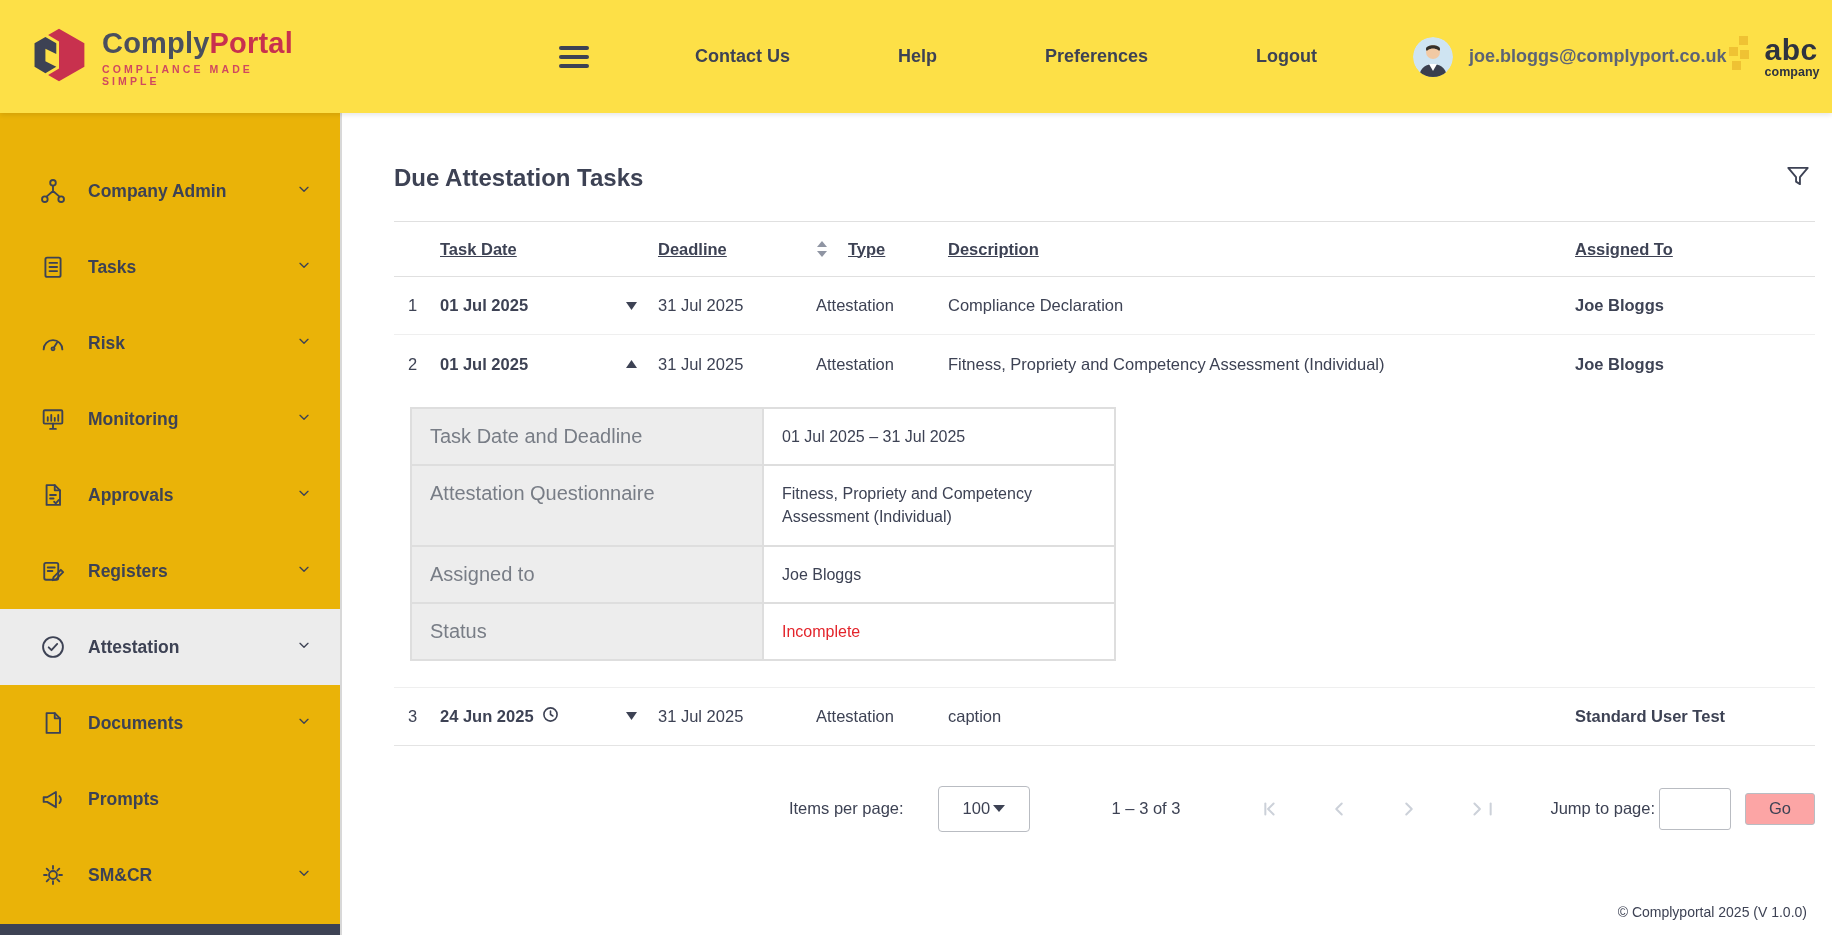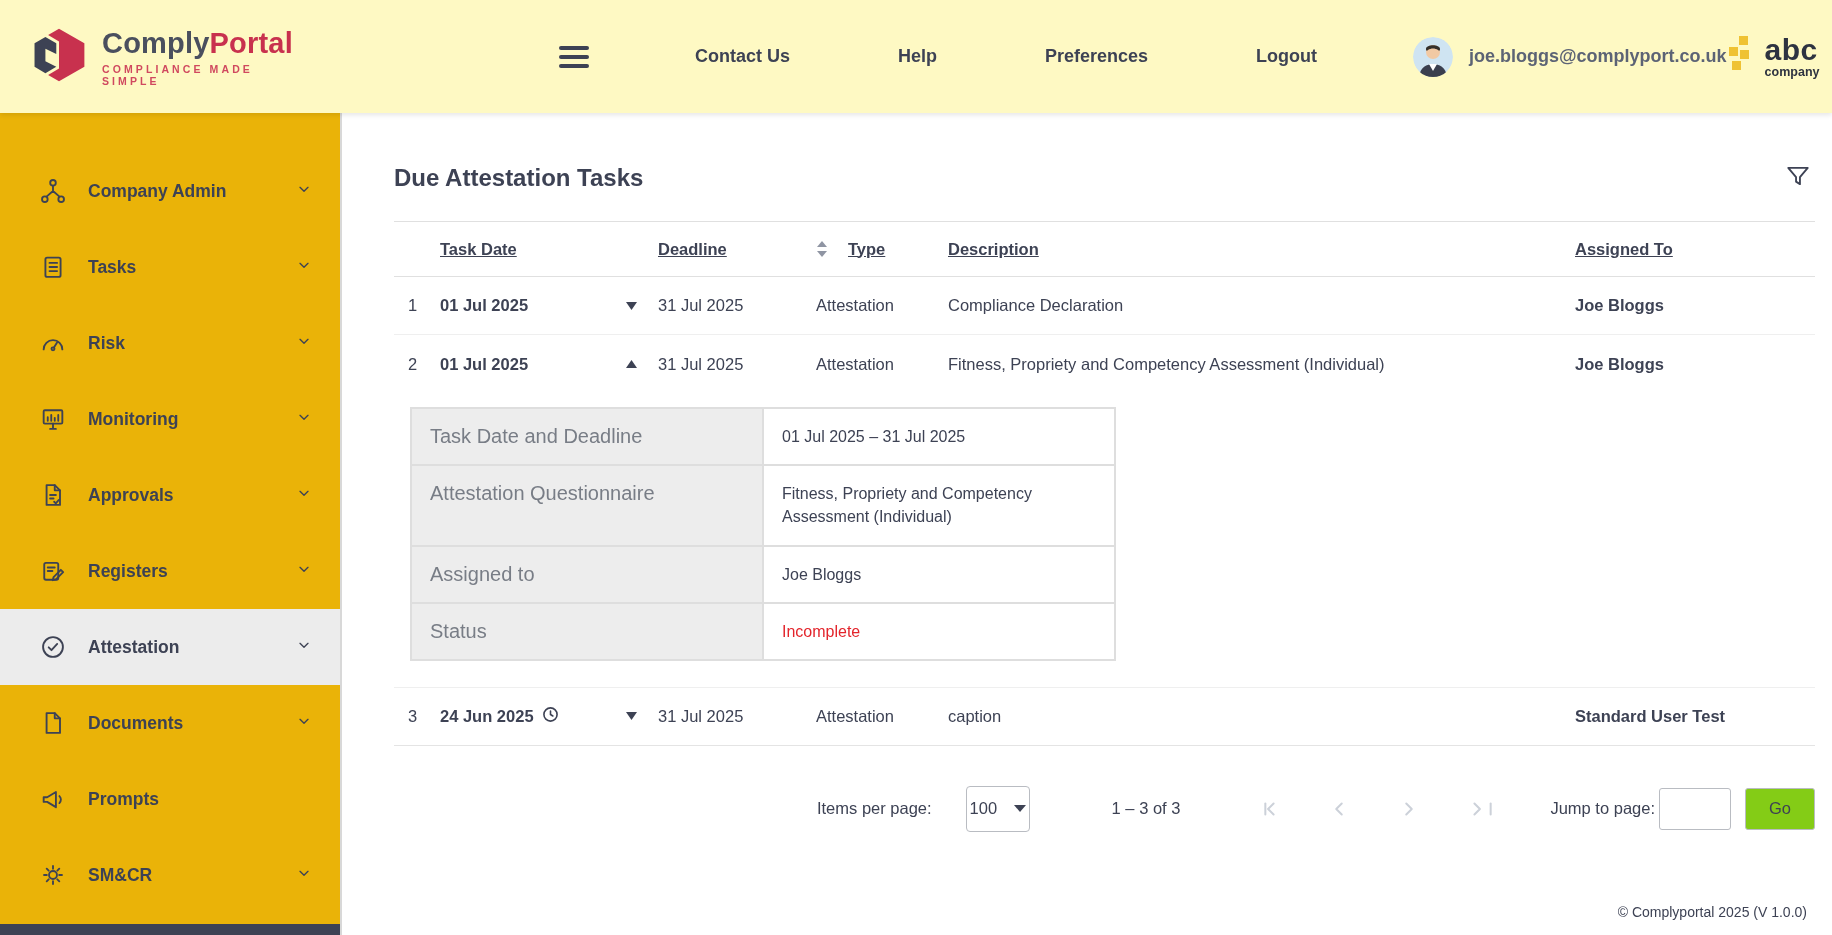--- a/index.html
+++ b/index.html
@@ -10,21 +10,21 @@
     color: #3d4254;
     overflow: hidden;
   }
   .app { width:1832px; height:935px; display:flex; flex-direction:column; }
 
   
   .header {
     height: 113px; flex: 0 0 113px;
     display:flex; align-items:center;
     padding: 0 34px 0 30px;
-    background:#fef9c3;
+    background:#fde047;
     box-shadow: 0 2px 5px rgba(0,0,0,.10);
     position: relative; z-index: 5;
   }
   .brand { display:flex; align-items:center; gap:14px; cursor:pointer; }
   .brand-text .brand-line { font-size:29px; font-weight:bold; letter-spacing:.2px; }
   .brand-comply { color:#4a4f5e; }
   .brand-portal { color:#c8314e; }
   .brand-tagline { font-size:10.5px; color:#d0495f; letter-spacing:3.1px; text-transform:uppercase; margin-top:3px; font-weight:bold; }
   .hamburger { margin-left:260px; display:flex; flex-direction:column; gap:5px; cursor:pointer; padding:6px; }
   .hamburger span { display:block; width:30px; height:4px; background:#3d4254; border-radius:2px; }
@@ -99,33 +99,33 @@
     width:353px; background:#ededed; color:#787d86;
     padding:16px 18px; font-size:20px; border:1px solid #dedede;
   }
   .detail-value { width:353px; background:#fff; padding:16px 18px; font-size:16px; border:1px solid #dedede; line-height:1.45; }
   .detail-value.status-incomplete { color:#e3242b; }
 
   
   .pagination { margin-top:40px; display:flex; align-items:center; justify-content:flex-end; }
   .ipp-label { font-size:16.5px; }
   .ipp-select {
-    margin-left:34px; width:64px; height:46px;
+    margin-left:34px; width:92px; height:46px;
     border:1px solid #b9bcc2; border-radius:4px;
     display:flex; align-items:center; justify-content:space-between;
-    padding:0 3px; cursor:pointer; font-size:16.5px;
+    padding:0 24px; cursor:pointer; font-size:16.5px;
   }
   .ipp-select .dd-caret { width:0; height:0; border-left:6px solid transparent; border-right:6px solid transparent; border-top:7px solid #3d4254; }
   .page-range { margin:0 78px 0 82px; font-size:16.5px; white-space:nowrap; }
   .pager-icons { display:flex; align-items:center; gap:48px; margin-right:52px; }
   .pager-icons .pg-btn { cursor:pointer; display:flex; }
   .pager-icons svg { width:22px; height:22px; stroke:#ccd1d9; fill:none; stroke-width:2.2; stroke-linecap:round; stroke-linejoin:round; }
   .jump-label { font-size:16.5px; white-space:nowrap; }
   .jump-input { margin-left:4px; width:72px; height:42px; border:1px solid #b9bcc2; border-radius:3px; font-size:16px; padding:0 8px; font-family:"Liberation Sans",sans-serif; color:#3d4254; }
-  .go-btn { margin-left:14px; width:70px; height:42px; border:1px solid #b9bcc2; border-radius:3px; background:#84cc16; font-size:16.5px; color:#3d4254; cursor:pointer; display:flex; align-items:center; justify-content:center; }
+  .go-btn { margin-left:14px; width:70px; height:32px; border:1px solid #b9bcc2; border-radius:3px; background:#fca5a5; font-size:16.5px; color:#3d4254; cursor:pointer; display:flex; align-items:center; justify-content:center; }
 
   .footer-note { margin-top:72px; text-align:right; font-size:14px; color:#3d4254; padding-right:8px; }
 </style>
 </head>
 <body>
 
 <div class="app">
 
   <div class="header">
     <div class="brand">

